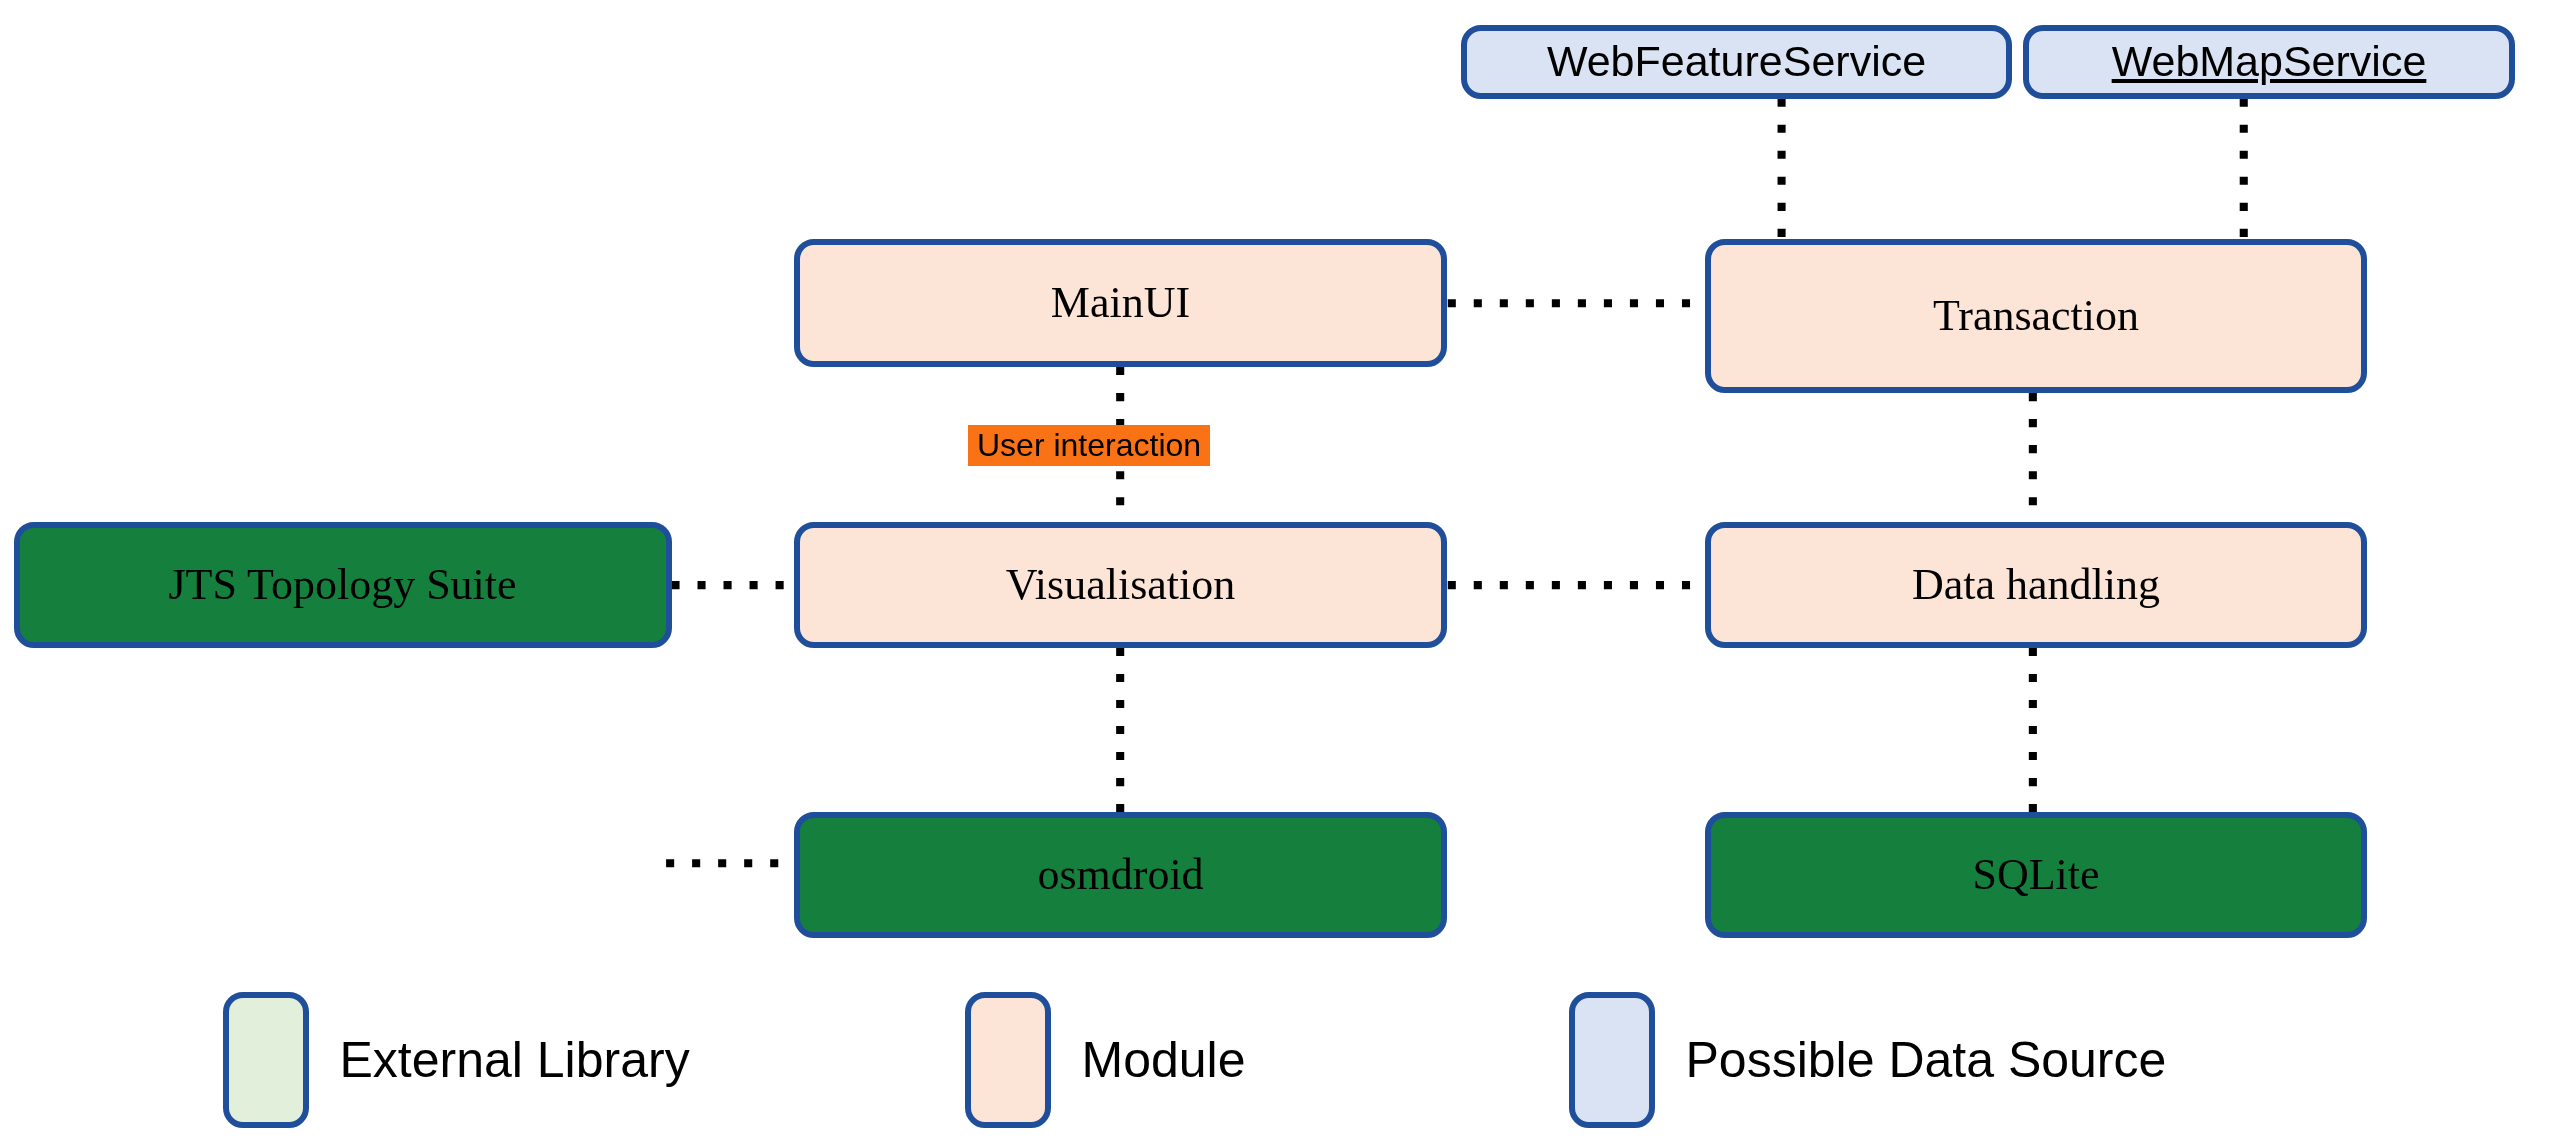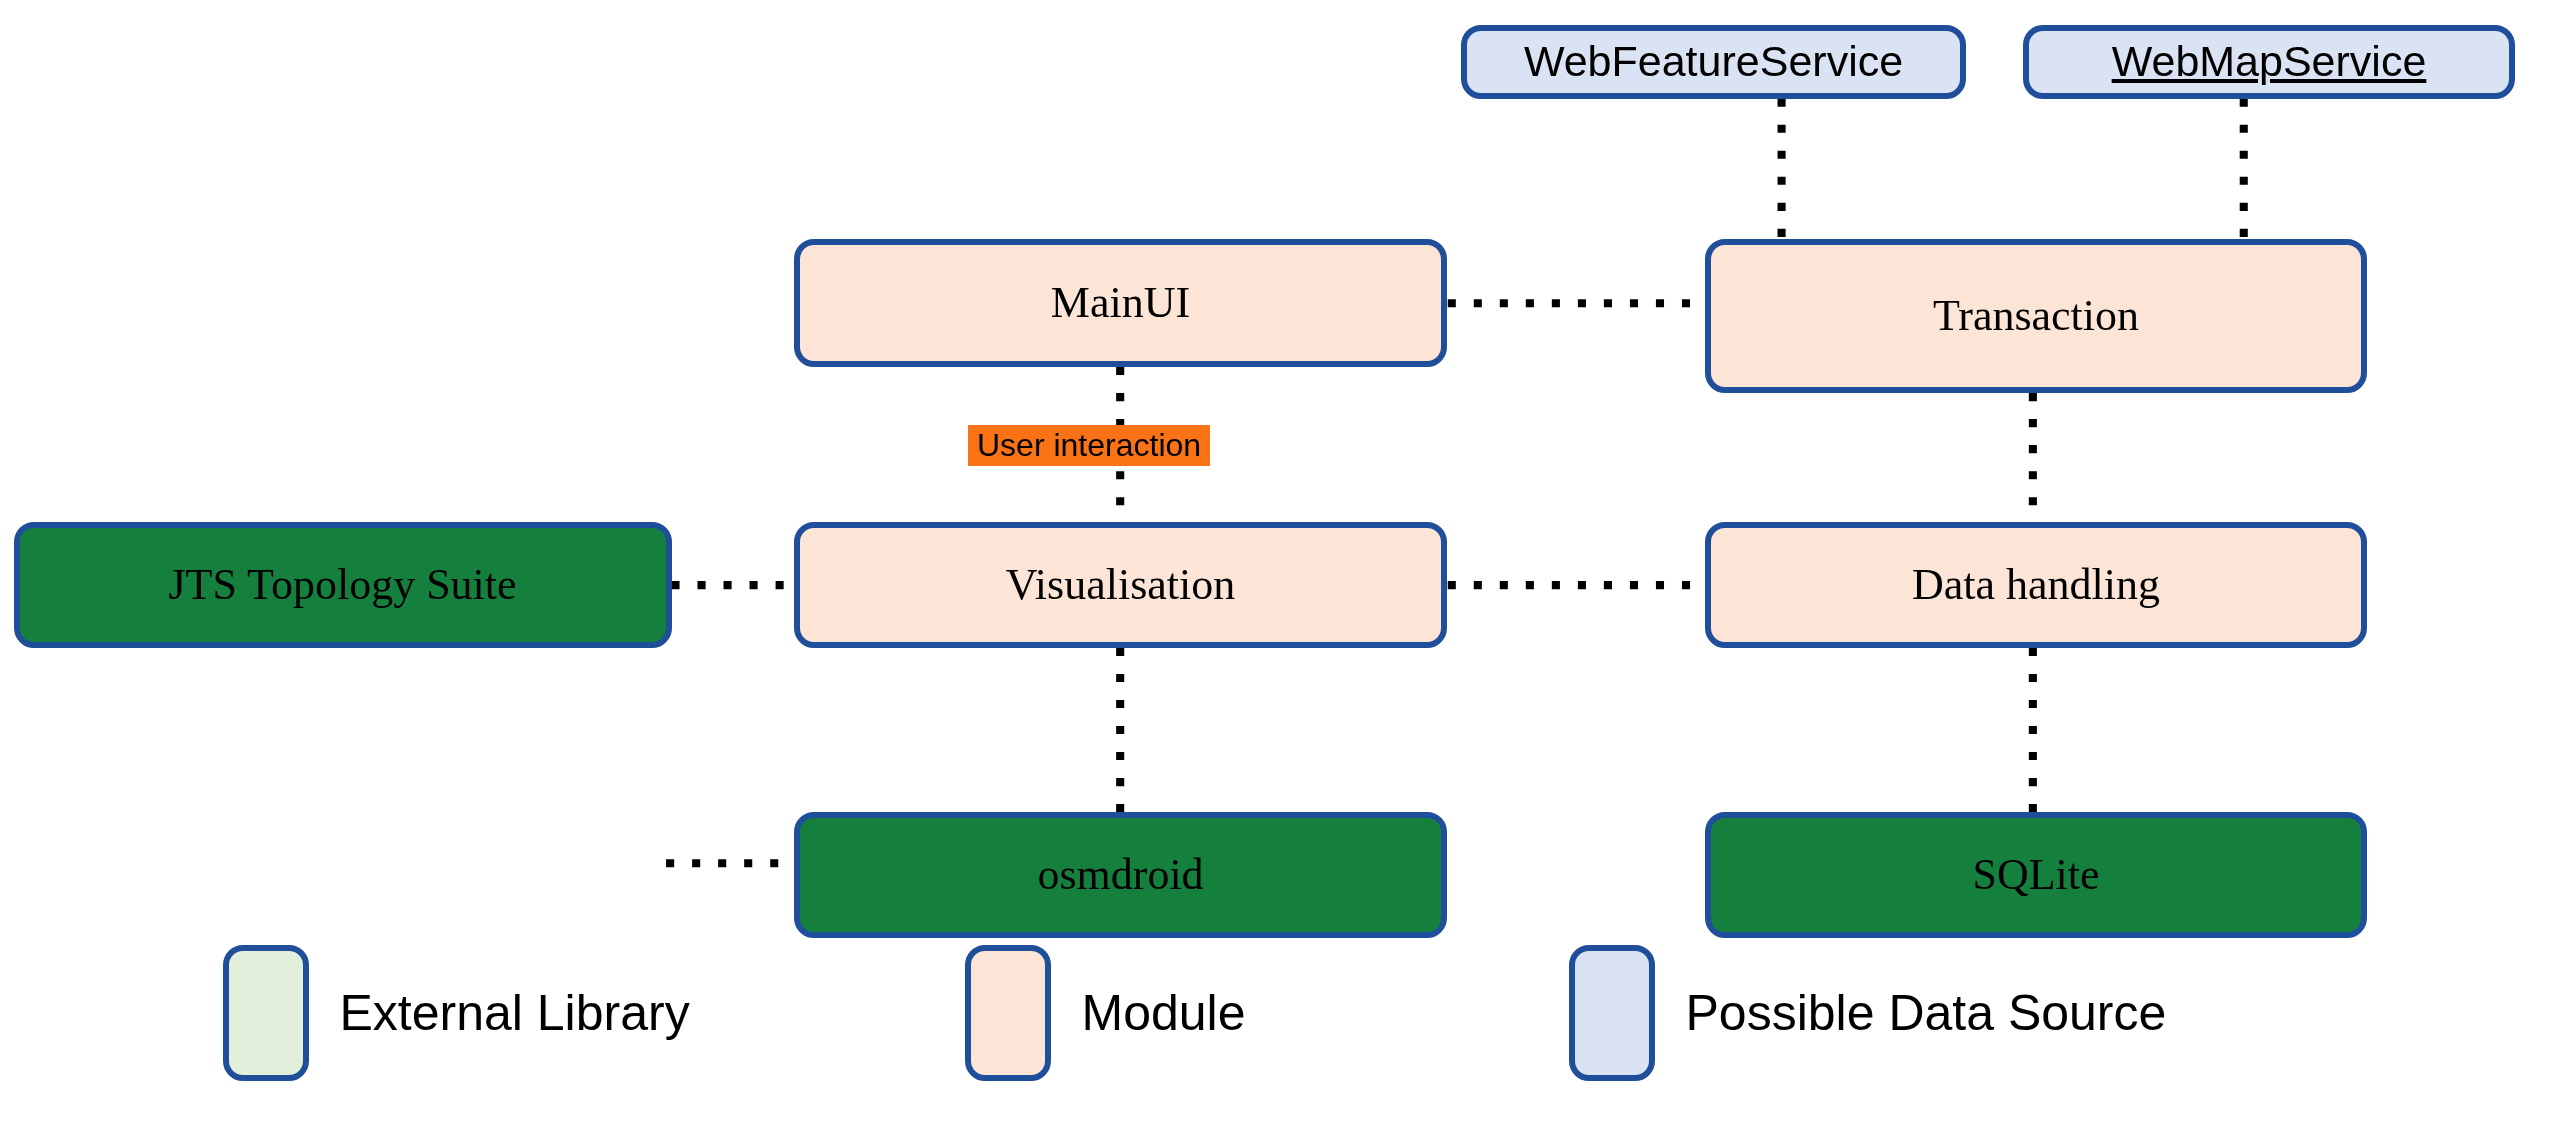--- a/index.html
+++ b/index.html
@@ -59,21 +59,21 @@
     white-space: nowrap;
     z-index: 6;
     background: #f97316;
     padding: 1.8px 9px;
   }
 
   
   #legend {
     position: absolute;
     left: 0;
-    top: 936px;
+    top: 983px;
     width: 2576px;
     height: 163px;
     z-index: 5;
   }
   .legend-item {
     position: absolute;
     display: flex;
     align-items: center;
     gap: 30.5px;
   }
@@ -116,21 +116,21 @@
       <line x1="2265" y1="409" x2="2265" y2="582"></line>
 
       <line x1="1248" y1="722" x2="1248" y2="905"></line>
 
       <line x1="2265" y1="722" x2="2265" y2="905"></line>
 
       <line x1="742" y1="962" x2="885" y2="962"></line>
     </g>
   </svg>
 
-  <div class="node source small" style="left:1461px; top:25px; width:505px; height:74px;">
+  <div class="node source small" style="left:1461px; top:25px; width:551px; height:74px;">
     <span class="node-label">WebFeatureService</span>
   </div>
 
   <div class="node source small" style="left:2023px; top:25px; width:492px; height:74px;text-decoration:underline;">
     <span class="node-label">WebMapService</span>
   </div>
 
   <div class="node module big" style="left:794px; top:239px; width:653px; height:128px;">
     <span class="node-label">MainUI</span>
   </div>

